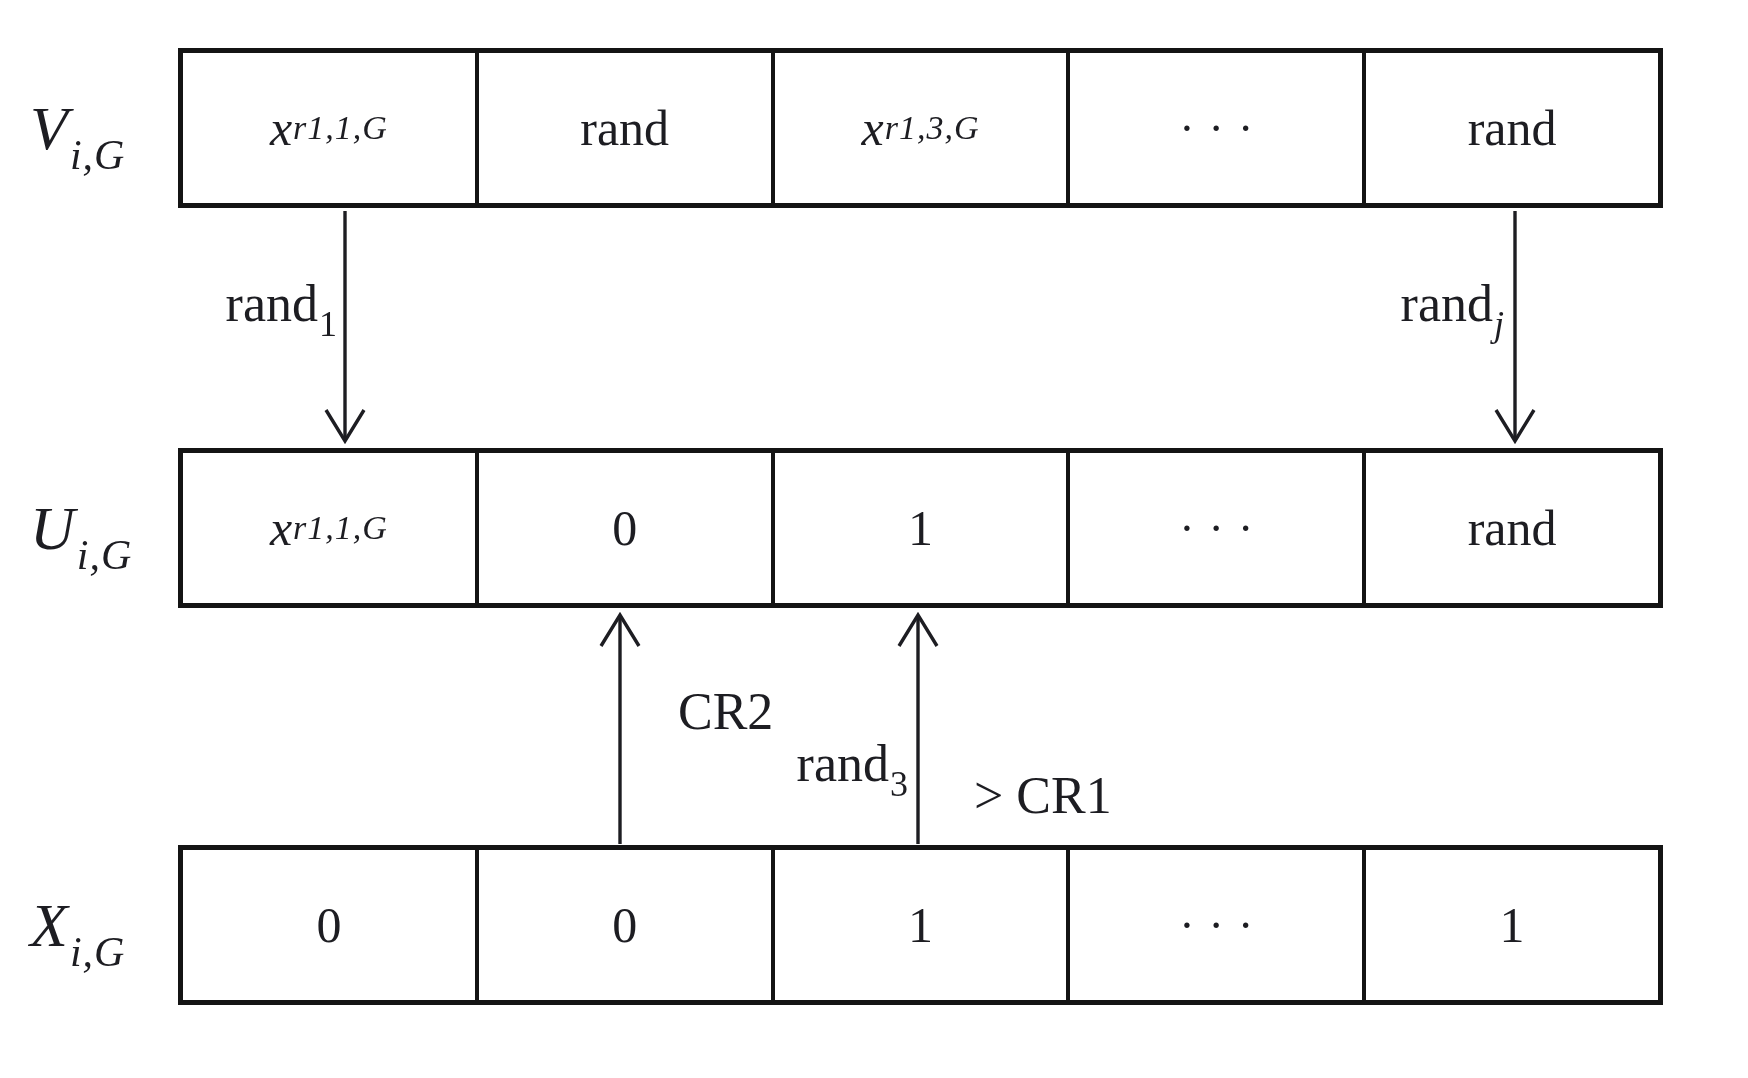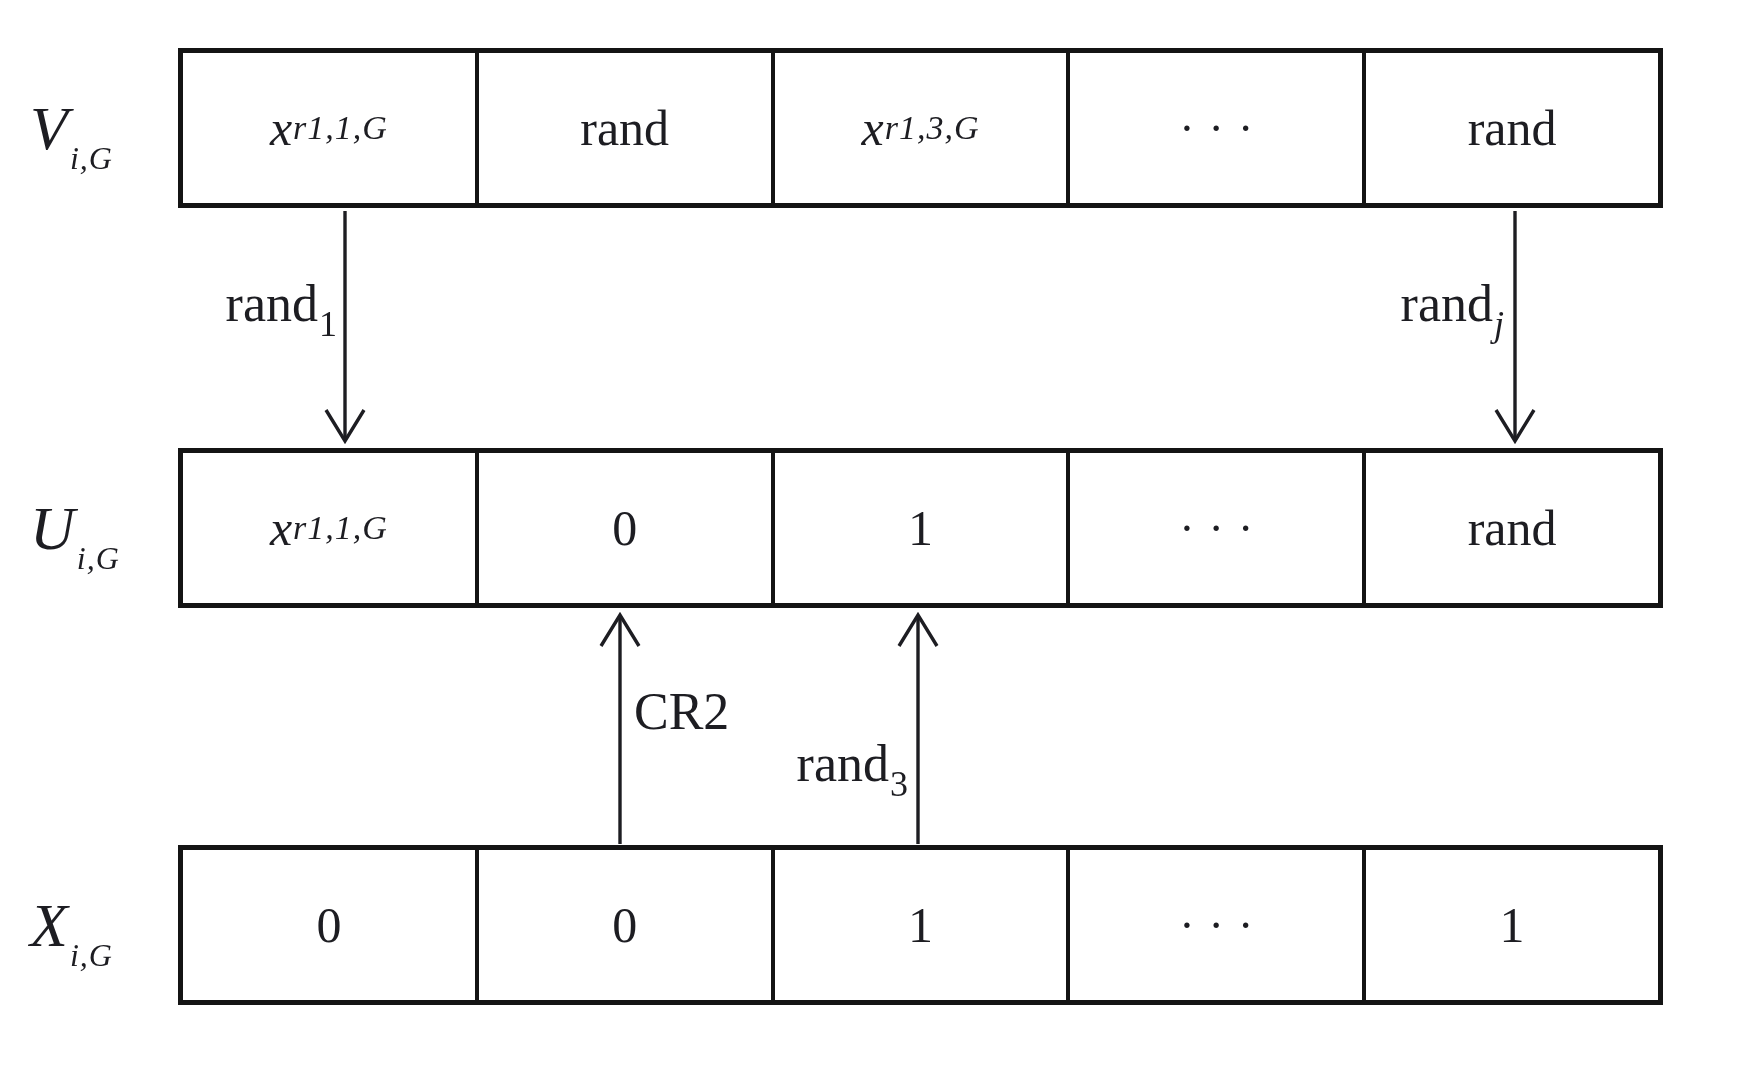--- a/index.html
+++ b/index.html
@@ -32,25 +32,25 @@
     font-style:italic;font-size:34px;line-height:0;
     vertical-align:-16px;margin-left:1px;letter-spacing:1px;
   }
   .cell.dots span{letter-spacing:14px;font-size:46px;padding-left:14px;}
   
   .row-label{
     position:absolute;left:30px;
     font-size:62px;font-style:italic;line-height:76px;
     white-space:nowrap;
   }
-  .row-label .ls{font-size:32px;vertical-align:-20px;margin-left:2px;letter-spacing:1px;}
+  .row-label .ls{font-size:42px;vertical-align:-20px;margin-left:2px;letter-spacing:1px;}
   
   .alabel{
     position:absolute;
-    font-size:52px;line-height:64px;white-space:nowrap;
+    font-size:52px;line-height:64px;white-space:nowrap;margin-left:44px;
   }
   .alabel sub{font-size:36px;line-height:0;vertical-align:-15px;margin-left:1px;font-style:italic;}
   .alabel sub.upright{font-style:normal;}
   .pre{text-align:right;}
   .arrow-svg{position:absolute;left:0;top:0;}
 </style>
 </head>
 <body>
 
 <div class="canvas">
@@ -133,14 +133,15 @@
       </div>
     </div>
 
   <div class="alabel pre" style="top:272px;right:1411px"><span>rand</span><sub class="upright">1</sub><span></span></div>
 
   <div class="alabel pre" style="top:272px;right:244px"><span>rand</span><sub>j</sub><span></span></div>
 
   <div class="alabel" style="top:680px;left:634px"><span>CR2</span></div>
 
   <div class="alabel pre" style="top:732px;right:840px"><span>rand</span><sub class="upright">3</sub><span></span></div>
+  <div class="alabel" style="top:764px;left:930px"><span>&gt; CR1</span></div>
 
 </div>
 
 </body></html>

